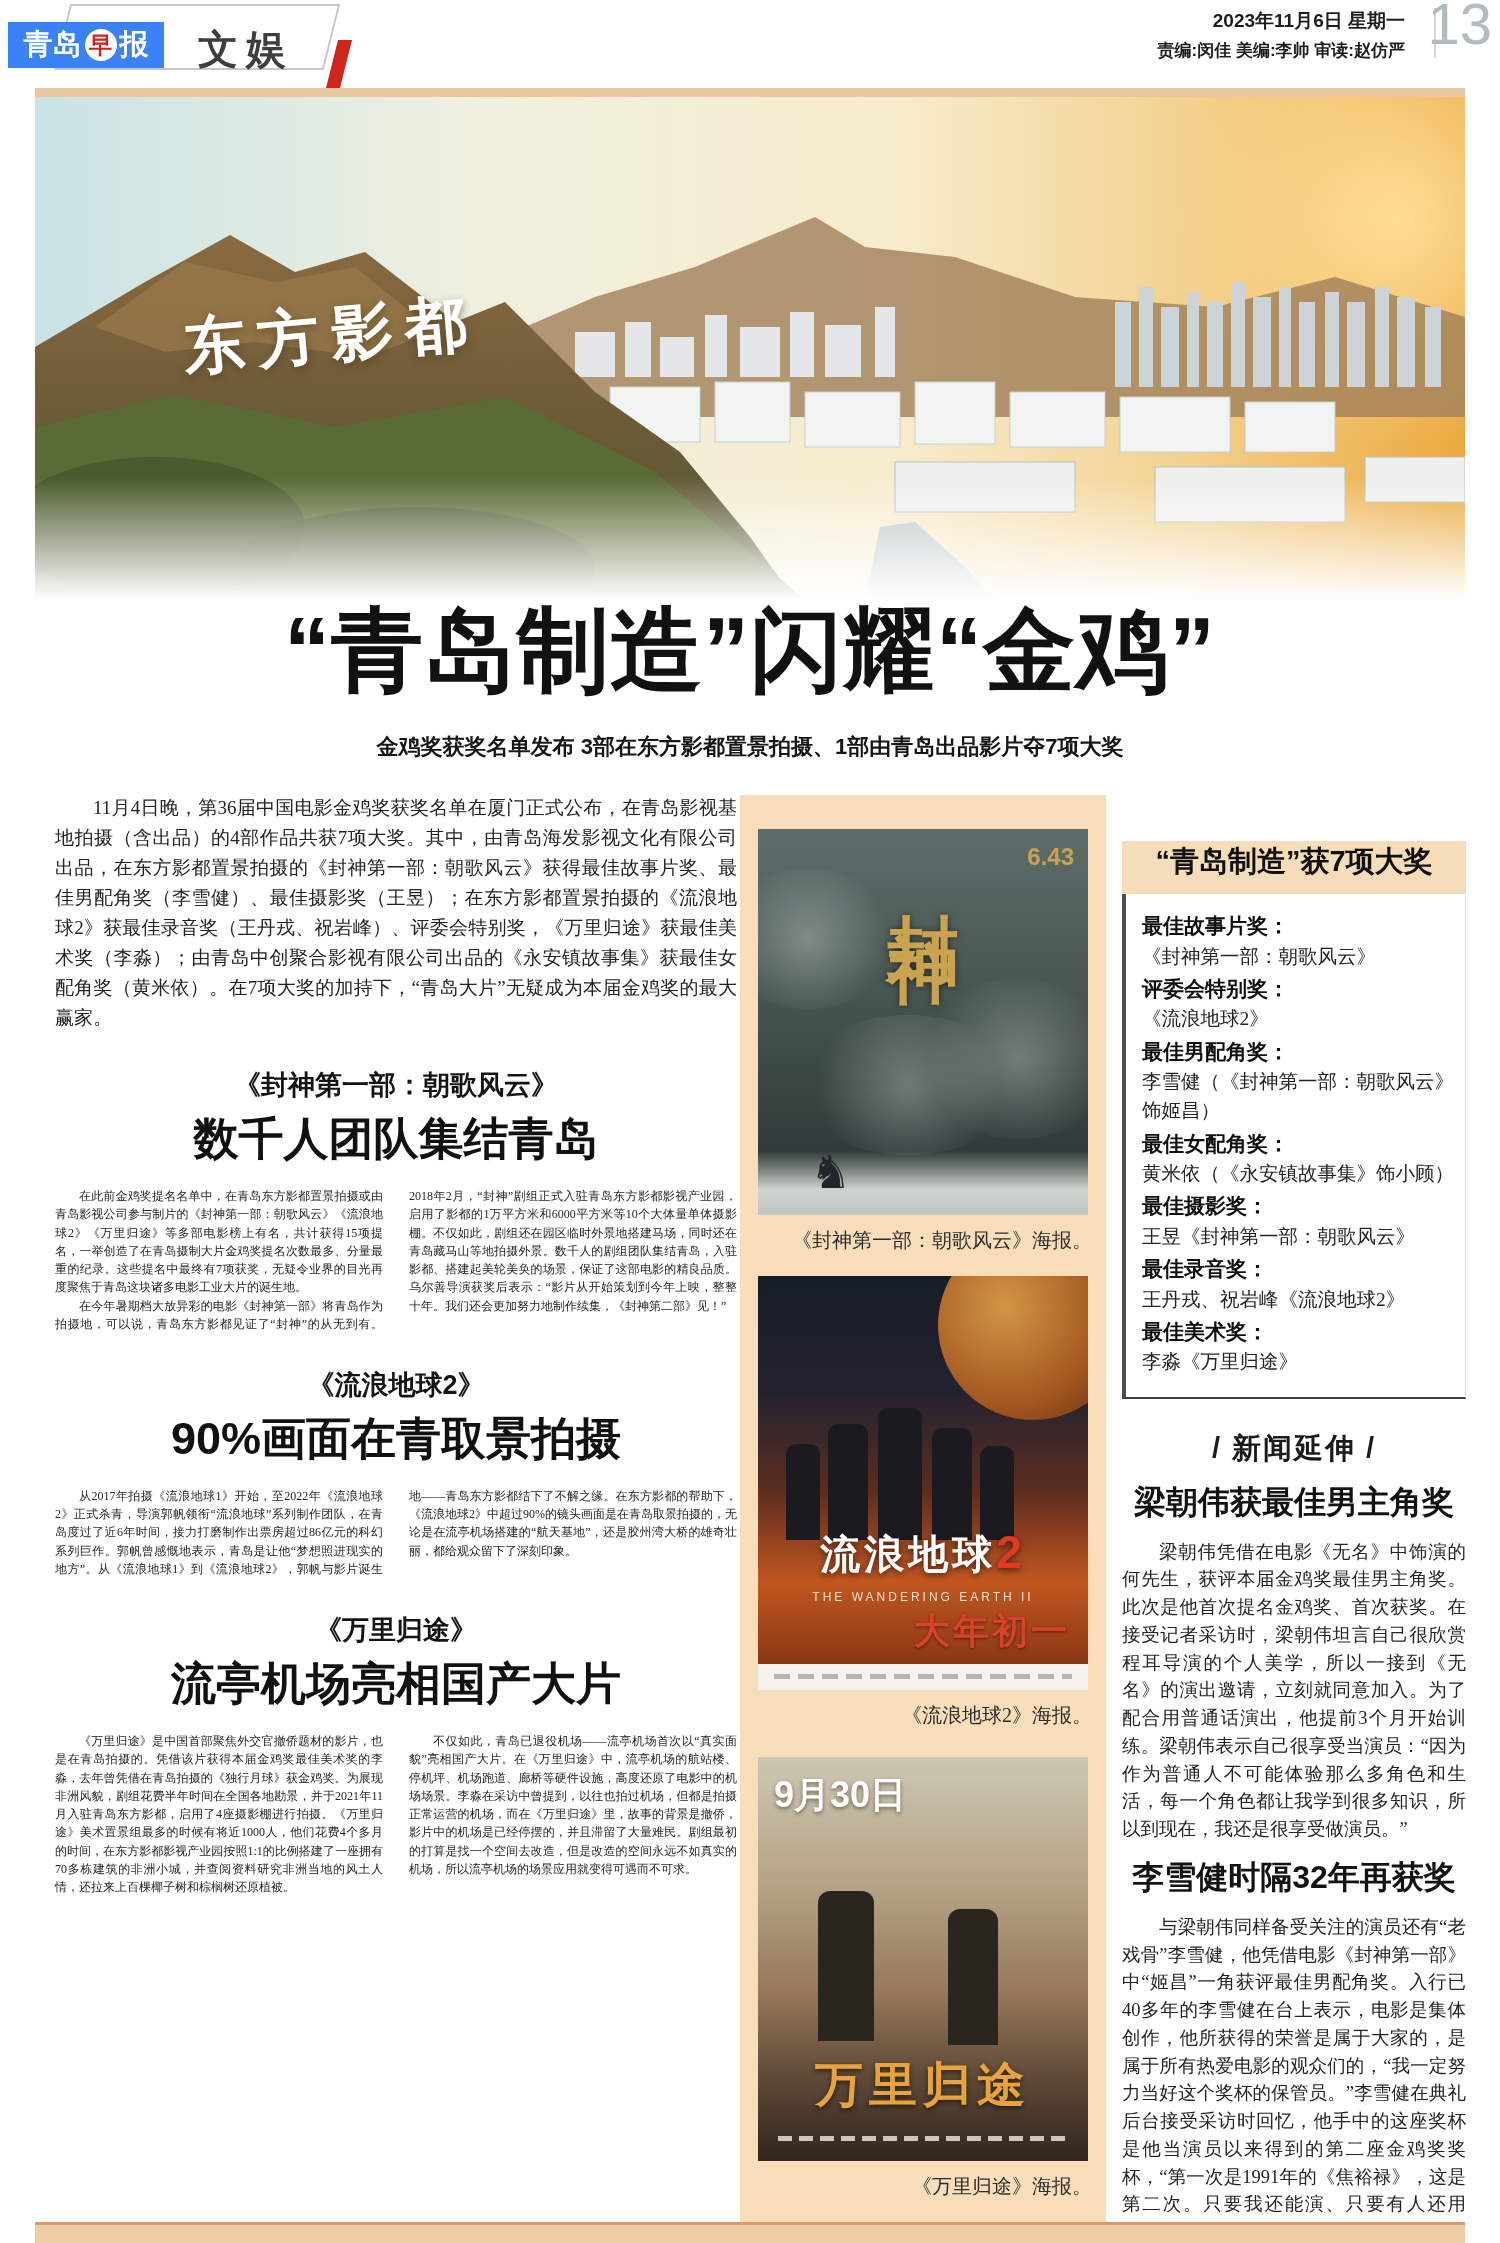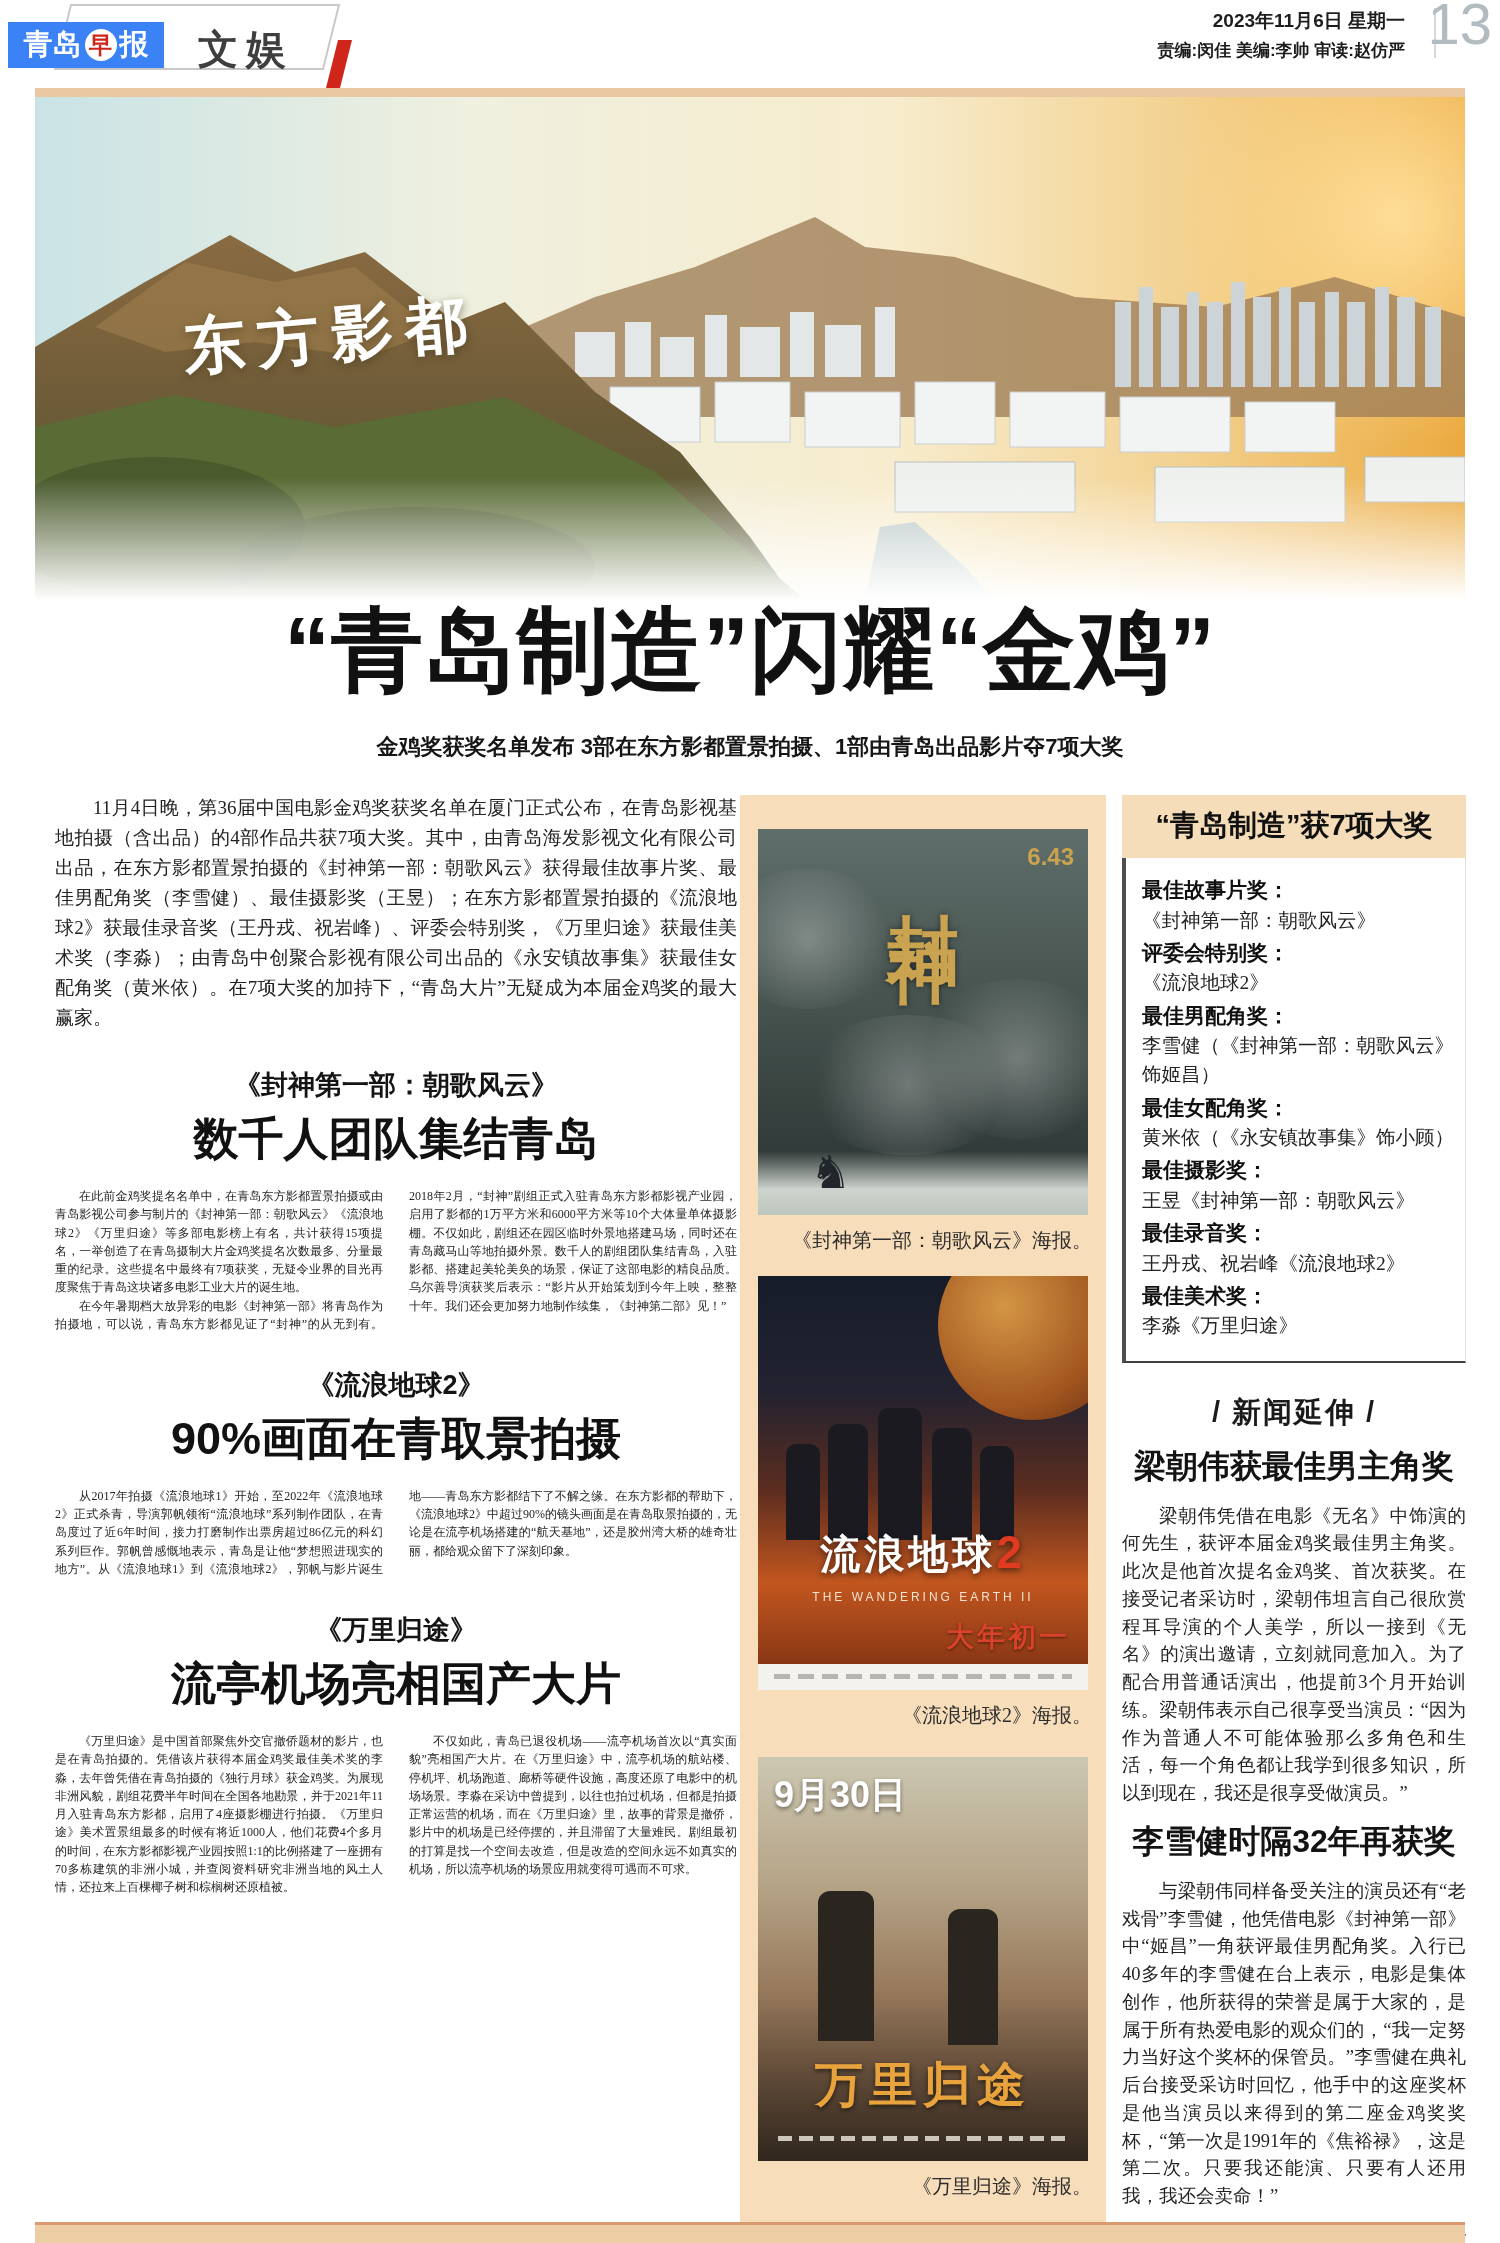--- a/index.html
+++ b/index.html
@@ -69,38 +69,38 @@
   .we-planet{position:absolute;right:-40px;top:-46px;width:190px;height:190px;border-radius:50%;
              background:radial-gradient(circle at 35% 40%,#e8a348,#b05b1d 60%,#5e2a10 100%);opacity:.9;}
   .we-fig{position:absolute;bottom:150px;background:#1b1a20;border-radius:10px 10px 0 0;}
   .we-title{position:absolute;left:0;right:0;bottom:108px;text-align:center;color:#fff;
             font-family:"Liberation Sans",sans-serif;font-size:40px;font-weight:900;letter-spacing:4px;
             text-shadow:0 2px 6px rgba(0,0,0,.6);}
   .we-title .num{color:#e03a20;font-size:46px;}
   .we-sub{position:absolute;left:0;right:0;bottom:86px;text-align:center;color:#f3e2cf;
           font-family:"Liberation Sans",sans-serif;font-size:12px;letter-spacing:3px;}
   .we-badge{position:absolute;right:18px;bottom:34px;color:#d8422a;font-family:"Liberation Serif",serif;
-            font-size:28px;font-weight:bold;letter-spacing:3px;text-shadow:0 1px 3px rgba(0,0,0,.5);margin-top:8px;}
+            font-size:36px;font-weight:bold;letter-spacing:3px;text-shadow:0 1px 3px rgba(0,0,0,.5);margin-top:8px;}
   .we-credits{position:absolute;left:0;right:0;bottom:0;height:26px;background:#f4f2ee;}
   .we-credits:before{content:"";position:absolute;left:16px;right:16px;top:10px;height:5px;
       background:repeating-linear-gradient(90deg,#b8b4ae 0 16px,transparent 16px 24px);}
   .p3{margin-top:28px;height:404px;background:linear-gradient(180deg,#ccc7b2 0%,#b5a386 32%,#97785b 58%,#5d4836 80%,#30261d 100%);}
   .hc-date{position:absolute;left:16px;top:14px;color:#fff;font-family:"Liberation Sans",sans-serif;
            font-size:36px;font-weight:bold;text-shadow:0 2px 4px rgba(0,0,0,.45);}
   .hc-fig{position:absolute;background:#2b251f;border-radius:12px 12px 0 0;}
   .hc-title{position:absolute;left:0;right:0;bottom:44px;text-align:center;color:#e8a33c;
             font-family:"Liberation Sans",sans-serif;font-size:48px;font-weight:900;letter-spacing:6px;
             text-shadow:0 2px 5px rgba(0,0,0,.6);}
   .hc-credits{position:absolute;left:20px;right:20px;bottom:20px;height:5px;
       background:repeating-linear-gradient(90deg,rgba(240,235,225,.8) 0 14px,transparent 14px 21px);}
 
   
   .right-col{position:absolute;left:1122px;top:795px;width:344px;}
-  .award-header{background:#f6ddb9;text-align:center;padding:11px 0 12px;
-                font-family:"Liberation Sans",sans-serif;font-size:29px;font-weight:900;color:#111;}
+  .award-header{background:#f6ddb9;text-align:center;padding:1px 0 12px;
+                font-family:"Liberation Sans",sans-serif;font-size:29px;font-weight:900;color:#111;margin-top:46px;}
   .award-body{border-left:4px solid #4e4e4e;border-bottom:2px solid #404040;border-right:1px solid #e0e0e0;
               background:#fff;padding:16px 8px 18px 16px;}
   .award-item{margin-bottom:2px;}
   .award-label{font-family:"Liberation Sans",sans-serif;font-weight:bold;font-size:21px;
                color:#101010;line-height:1.5;}
   .award-value{font-size:19.5px;color:#232323;line-height:1.5;}
   .ext-header{margin:30px 0 6px;text-align:center;font-family:"Liberation Sans",sans-serif;
               font-size:29px;font-weight:900;color:#1a1a1a;letter-spacing:2px;}
   .ext-title{margin:12px 0 14px;text-align:center;font-family:"Liberation Sans",sans-serif;
              font-size:32px;font-weight:900;color:#131313;}

